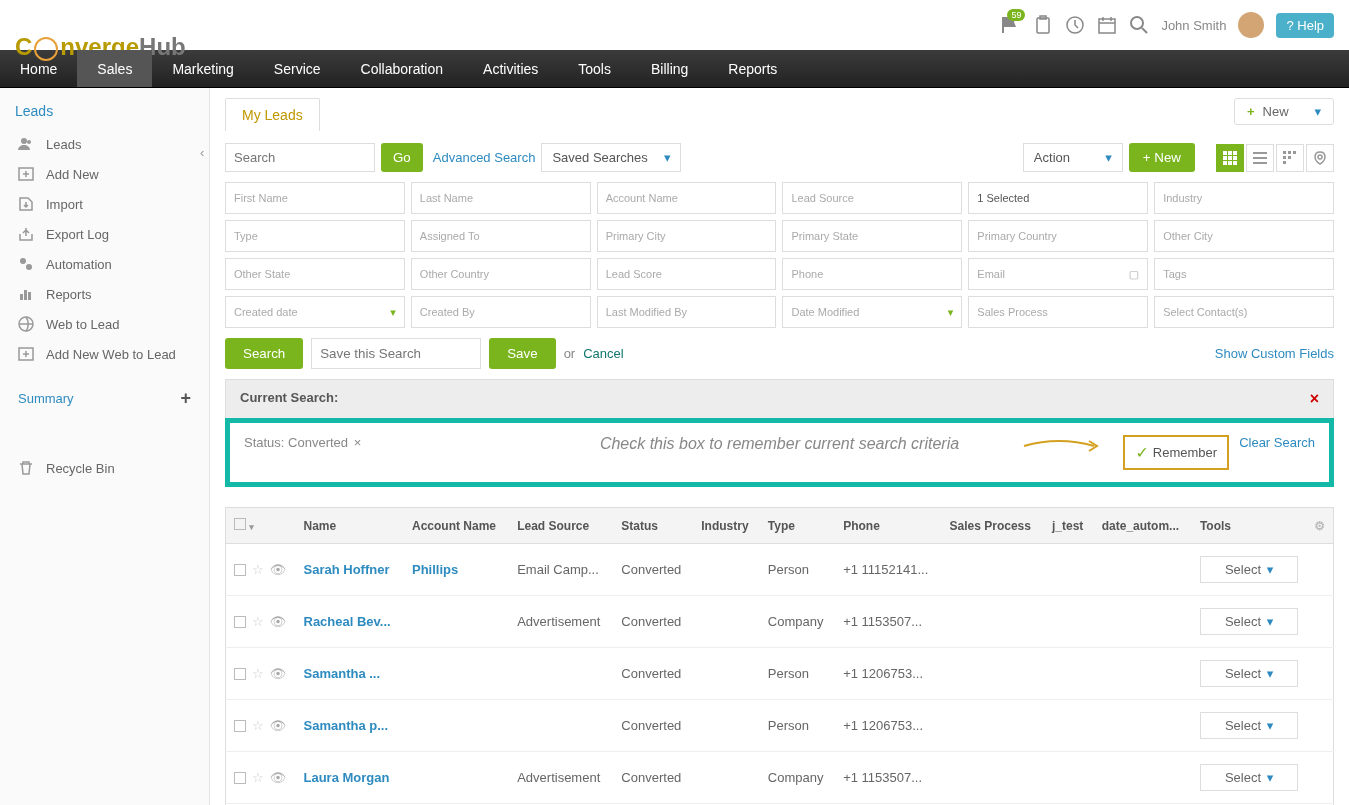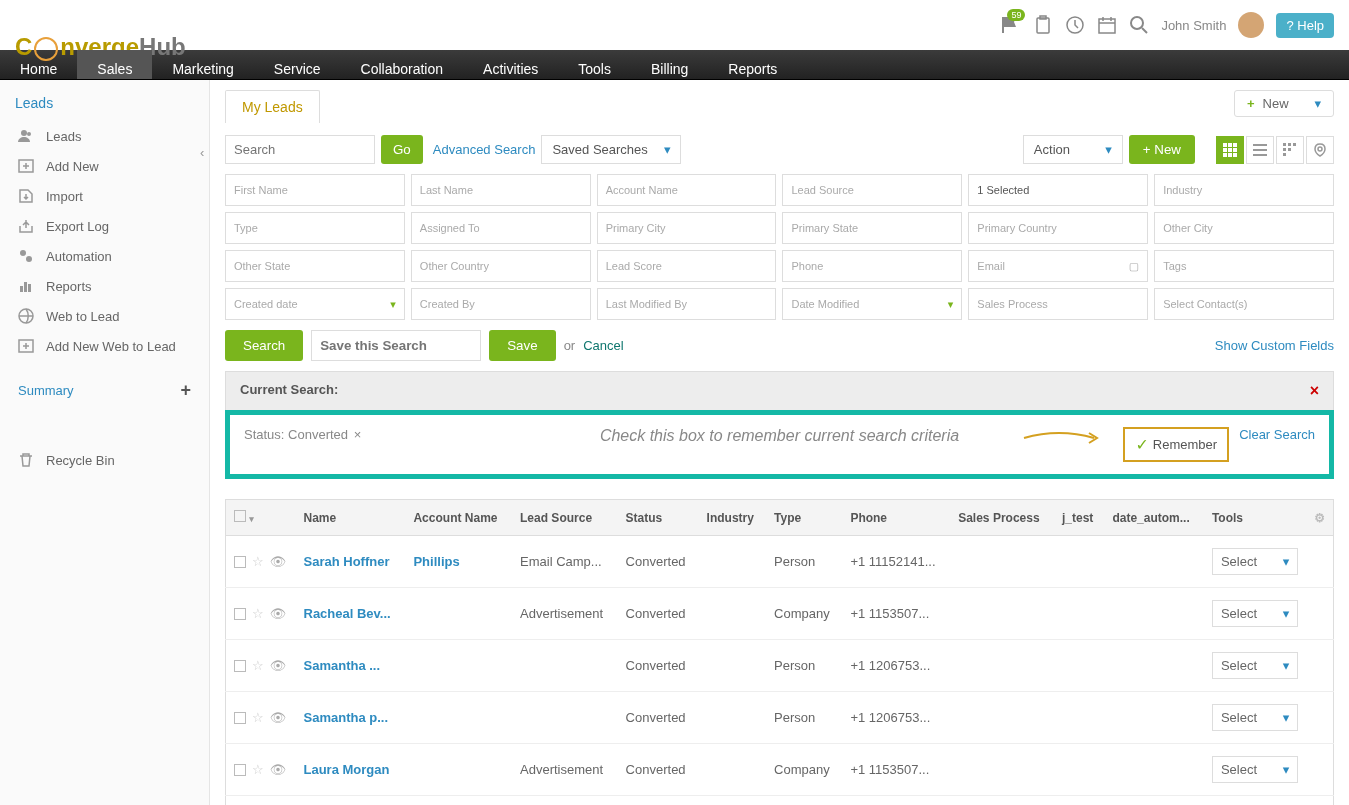--- a/index.html
+++ b/index.html
@@ -7,21 +7,21 @@
 .header { display: flex; justify-content: space-between; align-items: center; padding: 8px 15px; height: 50px; }
 .logo { font-size: 24px; font-weight: bold; color: #b89b00; margin-top: 44px; }
 .logo .hub { color: #777; }
 .logo .o-icon { display: inline-block; width: 24px; height: 24px; border: 2px solid #e8a03b; border-radius: 50%; vertical-align: middle; position: relative; margin: 0 2px; }
 .header-right { display: flex; align-items: center; gap: 12px; }
 .header-icon { width: 20px; height: 20px; color: #888; cursor: pointer; position: relative; text-decoration: underline; }
 .badge { position: absolute; top: -6px; left: 6px; background: #7ab51d; color: #fff; font-size: 9px; padding: 1px 4px; border-radius: 7px; }
 .user-name { color: #888; font-size: 13px; }
 .avatar { width: 26px; height: 26px; border-radius: 50%; background: #d4a574; }
 .help-btn { background: #4bb0c9; color: #fff; border: none; border-radius: 4px; padding: 5px 10px; font-size: 13px; cursor: pointer; }
-.main-nav { background: linear-gradient(#3b3b3b, #222); display: flex; height: 30px; border-bottom: 1px solid #000; }
+.main-nav { background: linear-gradient(#3b3b3b, #222); display: flex; height: 38px; border-bottom: 1px solid #000; }
 .main-nav-item { color: #fff; padding: 0 20px; line-height: 38px; cursor: pointer; font-size: 14px; }
 .main-nav-item.active { background: #555; }
 .content { display: flex; min-height: 700px; }
 .sidebar { width: 210px; background: #fafafa; border-right: 1px solid #e5e5e5; padding: 15px 0; }
 .sidebar-title { color: #2e8bc0; padding: 0 15px 10px; font-size: 14px; }
 .sidebar-item { display: flex; align-items: center; gap: 12px; padding: 7px 18px; color: #666; cursor: pointer; font-size: 13px; }
 .sidebar-item .icon { width: 16px; height: 16px; color: #999; }
 .sidebar-summary { display: flex; justify-content: space-between; align-items: center; color: #2e8bc0; padding: 14px 18px; margin-top: 5px; }
 .sidebar-collapse { position: absolute; left: 200px; top: 145px; color: #999; cursor: pointer; }
 .main { flex: 1; padding: 10px 15px; background: #fff; }
@@ -38,21 +38,21 @@
 .new-btn { background: #7ab51d; color: #fff; border: none; padding: 7px 14px; border-radius: 3px; cursor: pointer; }
 .view-icons { display: flex; gap: 2px; margin-left: 15px; }
 .view-icon { width: 28px; height: 28px; border: 1px solid #ddd; display: flex; align-items: center; justify-content: center; cursor: pointer; color: #999; }
 .view-icon.active { background: #7ab51d; color: #fff; border-color: #7ab51d; }
 .filter-grid { display: grid; grid-template-columns: repeat(6, 1fr); gap: 6px; margin-bottom: 10px; }
 .filter-field { border: 1px solid #ddd; padding: 7px 8px; font-size: 11px; color: #aaa; background: #fff; display: flex; align-items: center; justify-content: space-between; height: 32px; }
 .filter-field.haschev .chev { color: #7ab51d; }
 .filter-field.selected { color: #555; }
 .action-row { display: flex; align-items: center; gap: 8px; margin-bottom: 10px; }
 .search-btn { background: #7ab51d; color: #fff; border: none; padding: 8px 18px; border-radius: 3px; cursor: pointer; }
-.save-name { border: 1px solid #ddd; padding: 7px 8px; width: 170px; font-weight: bold; }
+.save-name { border: 1px solid #ddd; padding: 7px 8px; width: 170px; }
 .save-btn { background: #7ab51d; color: #fff; border: none; padding: 8px 18px; border-radius: 3px; cursor: pointer; }
 .or { color: #888; }
 .cancel-link { color: #0f766e; cursor: pointer; }
 .show-custom { color: #2e8bc0; cursor: pointer; margin-left: auto; }
 .current-search-bar { background: #ededed; padding: 10px 14px; display: flex; justify-content: space-between; border: 1px solid #ddd; border-bottom: none; }
 .close-x { color: #c00; font-weight: bold; cursor: pointer; font-size: 16px; }
 .remember-row { display: flex; align-items: flex-start; padding: 12px 14px; border: 5px solid #14b8a6; background: #fff; margin-bottom: 20px; position: relative; }
 .status-tag { color: #888; }
 .status-tag .x { color: #888; margin-left: 2px; cursor: pointer; }
 .callout-text { font-style: italic; color: #888; font-size: 16px; position: absolute; left: 50%; transform: translateX(-50%); }
@@ -61,21 +61,21 @@
 .clear-search { color: #2e8bc0; cursor: pointer; margin-left: 10px; }
 .arrow-svg { position: absolute; right: 230px; top: 8px; width: 80px; height: 30px; }
 .table { width: 100%; border: 1px solid #ddd; border-collapse: collapse; }
 .table th { background: #f4f4f4; text-align: left; padding: 10px 8px; font-weight: bold; font-size: 12px; color: #555; border-bottom: 1px solid #ddd; }
 .table td { padding: 12px 8px; border-bottom: 1px solid #eee; font-size: 13px; color: #666; }
 .table td a { color: #2e8bc0; font-weight: bold; text-decoration: none; }
 .row-icons { display: flex; gap: 6px; align-items: center; }
 .row-check { width: 12px; height: 12px; border: 1px solid #bbb; }
 .star { color: #ccc; }
 .mask { color: #aaa; }
-.select-dd { border: 1px solid #ddd; padding: 5px 8px; display: flex; justify-content: space-between; align-items: center; min-width: 80px; background: #fff; }
+.select-dd { border: 1px solid #ddd; padding: 5px 24px; display: flex; justify-content: space-between; align-items: center; min-width: 80px; background: #fff; }
 .gear-col { width: 24px; text-align: center; }
 .table-footer { display: flex; align-items: center; padding: 10px; border: 1px solid #ddd; border-top: none; gap: 10px; }
 .export-icon { width: 18px; height: 18px; cursor: pointer; }
 .show-rows { display: flex; align-items: center; gap: 6px; margin-left: 170px; }
 .rows-count { margin-left: auto; color: #666; }
 svg { display: block; }
 </style>
 </head>
 <body>
 

